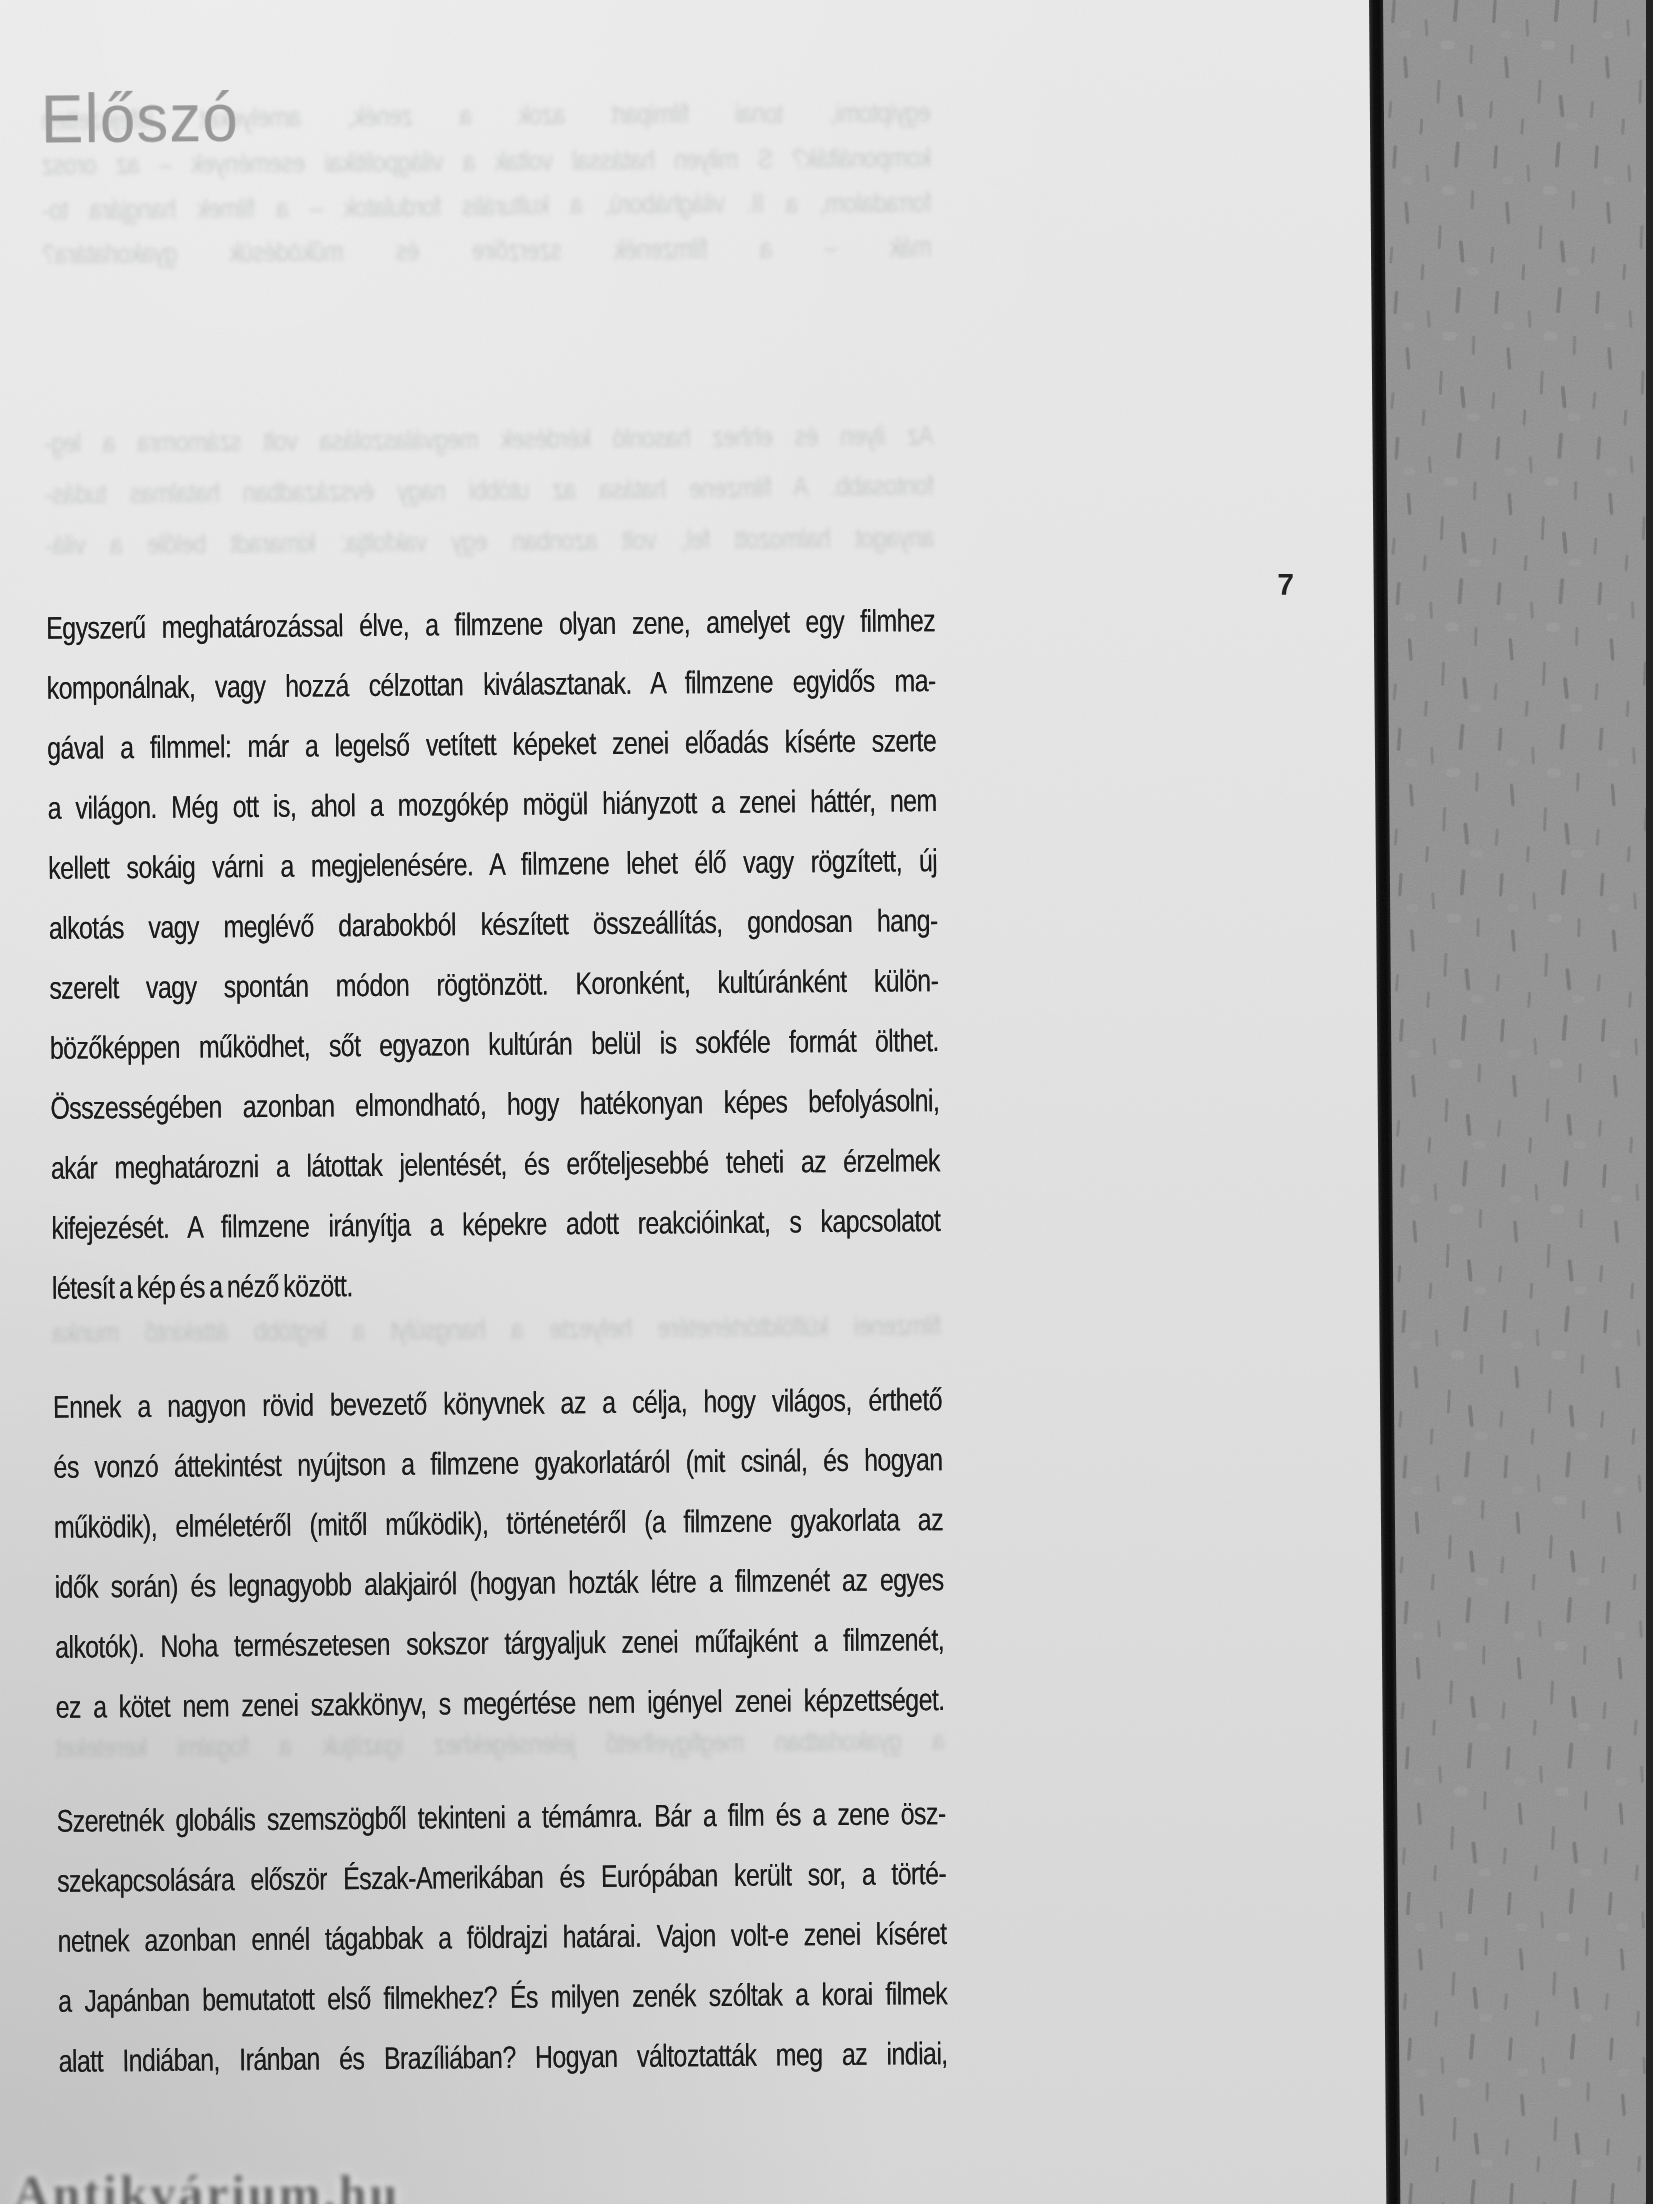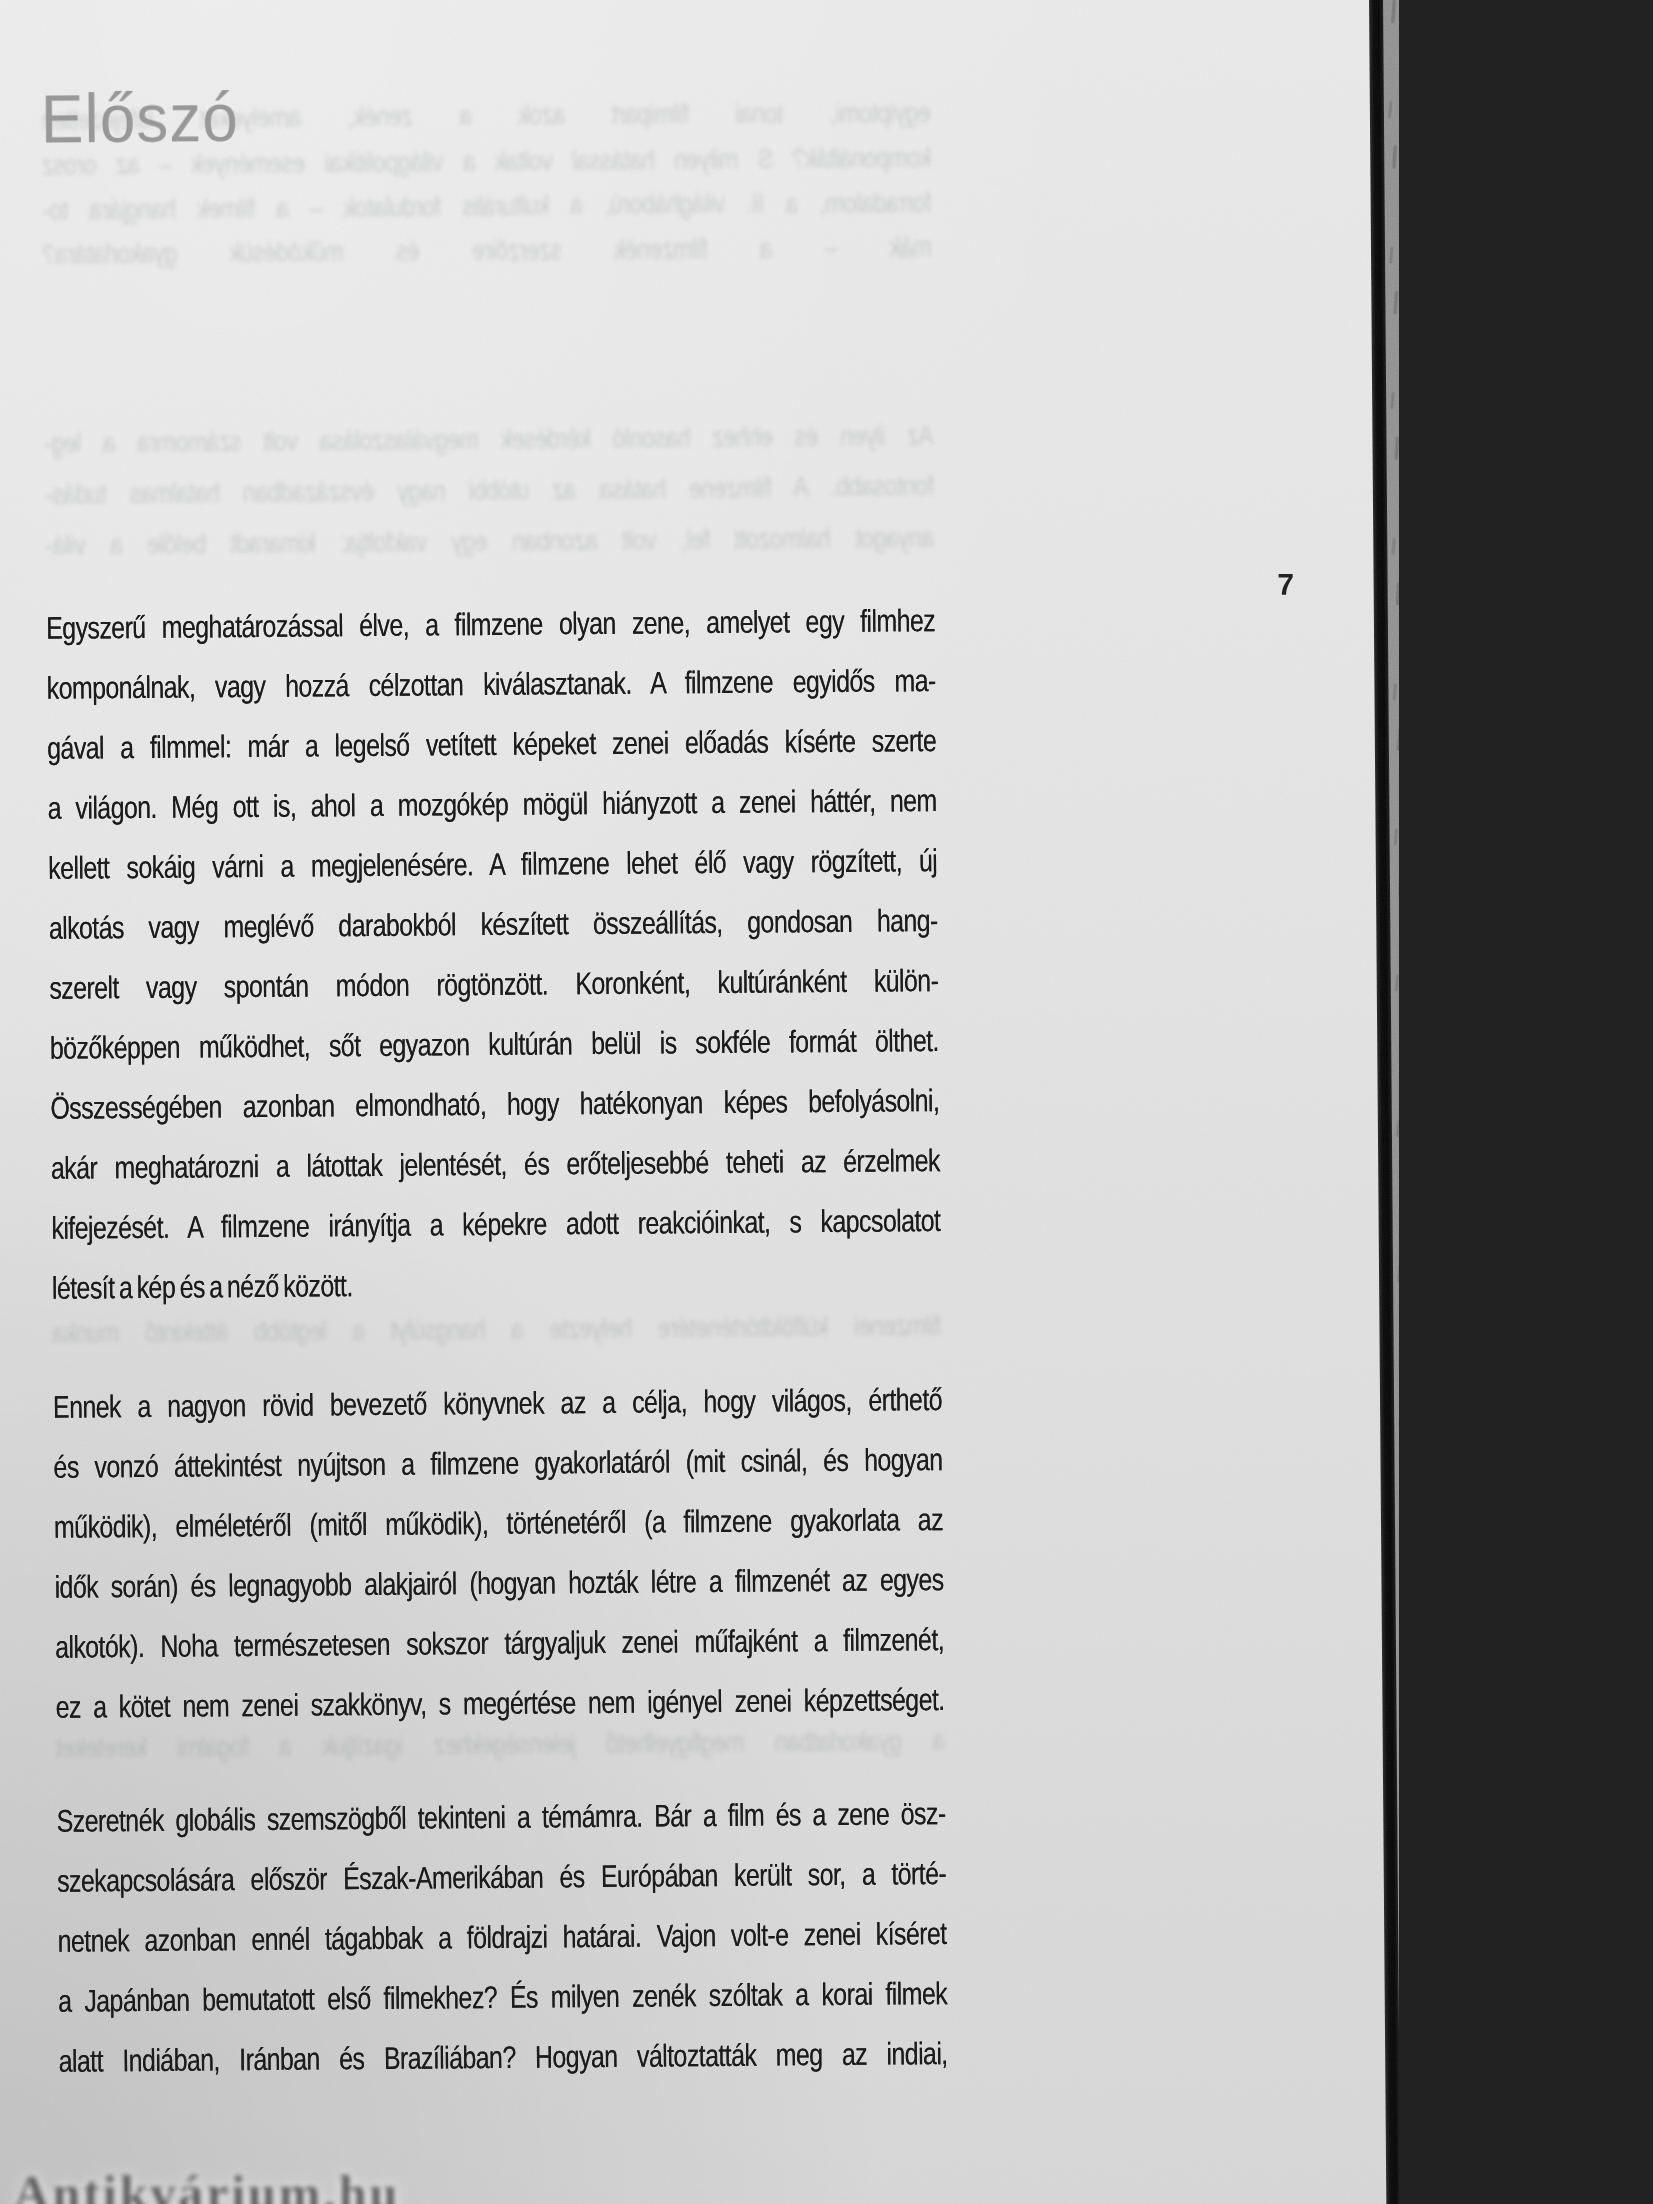--- a/index.html
+++ b/index.html
@@ -1,18 +1,18 @@
 <!DOCTYPE html>
 <html><head>
 <meta charset="utf-8">
 <style>
   html,body{margin:0;padding:0;background:#222;}
   #screen{
     position:relative;
-    width:1399px;height:2205px;
+    width:1646px;height:2205px;
     overflow:hidden;
     background:#e4e4e4;
     font-family:"Liberation Sans",sans-serif;
   }
   
   #page{
     position:absolute;left:0;top:0;width:1654px;height:2205px;
     background:
       radial-gradient(ellipse at 0% 100%, rgba(0,0,0,0.10), rgba(0,0,0,0) 38%),
       radial-gradient(ellipse at 15% 0%, rgba(255,255,255,0.20), rgba(255,255,255,0) 45%),

